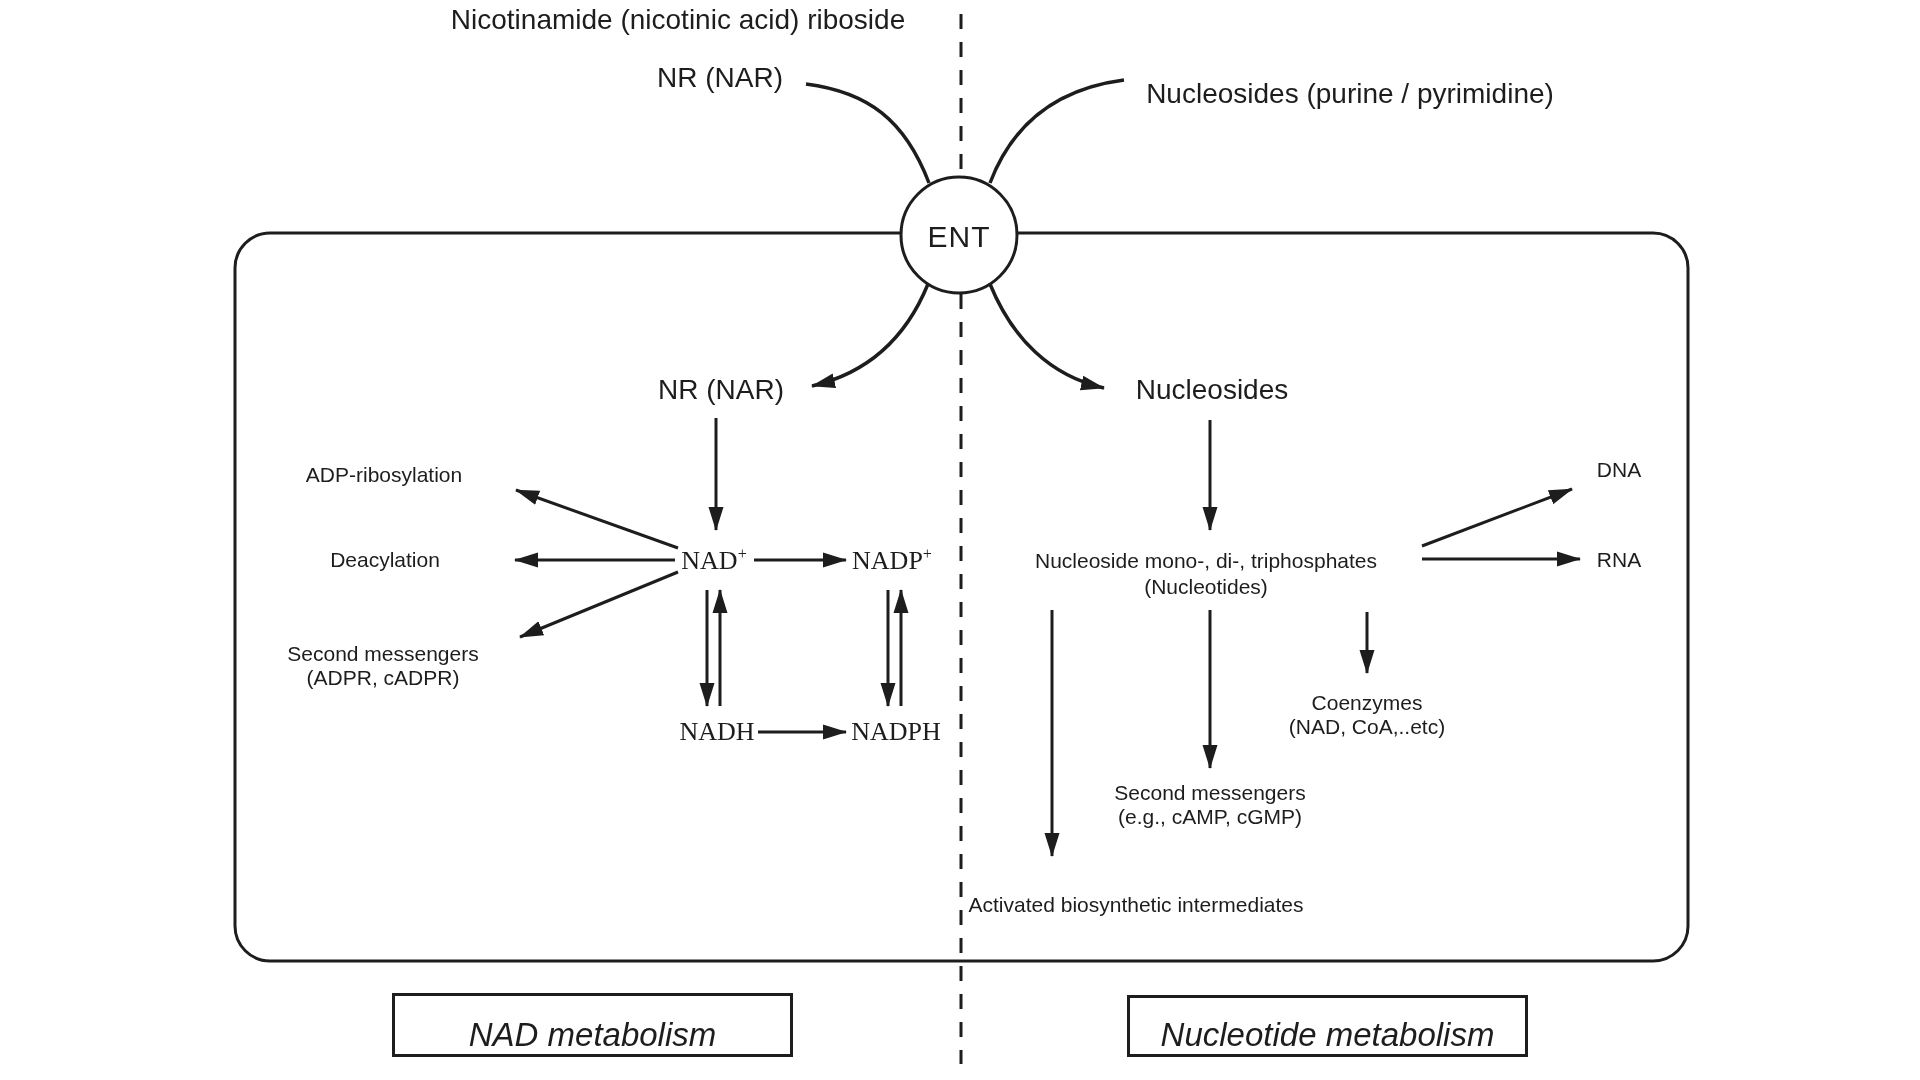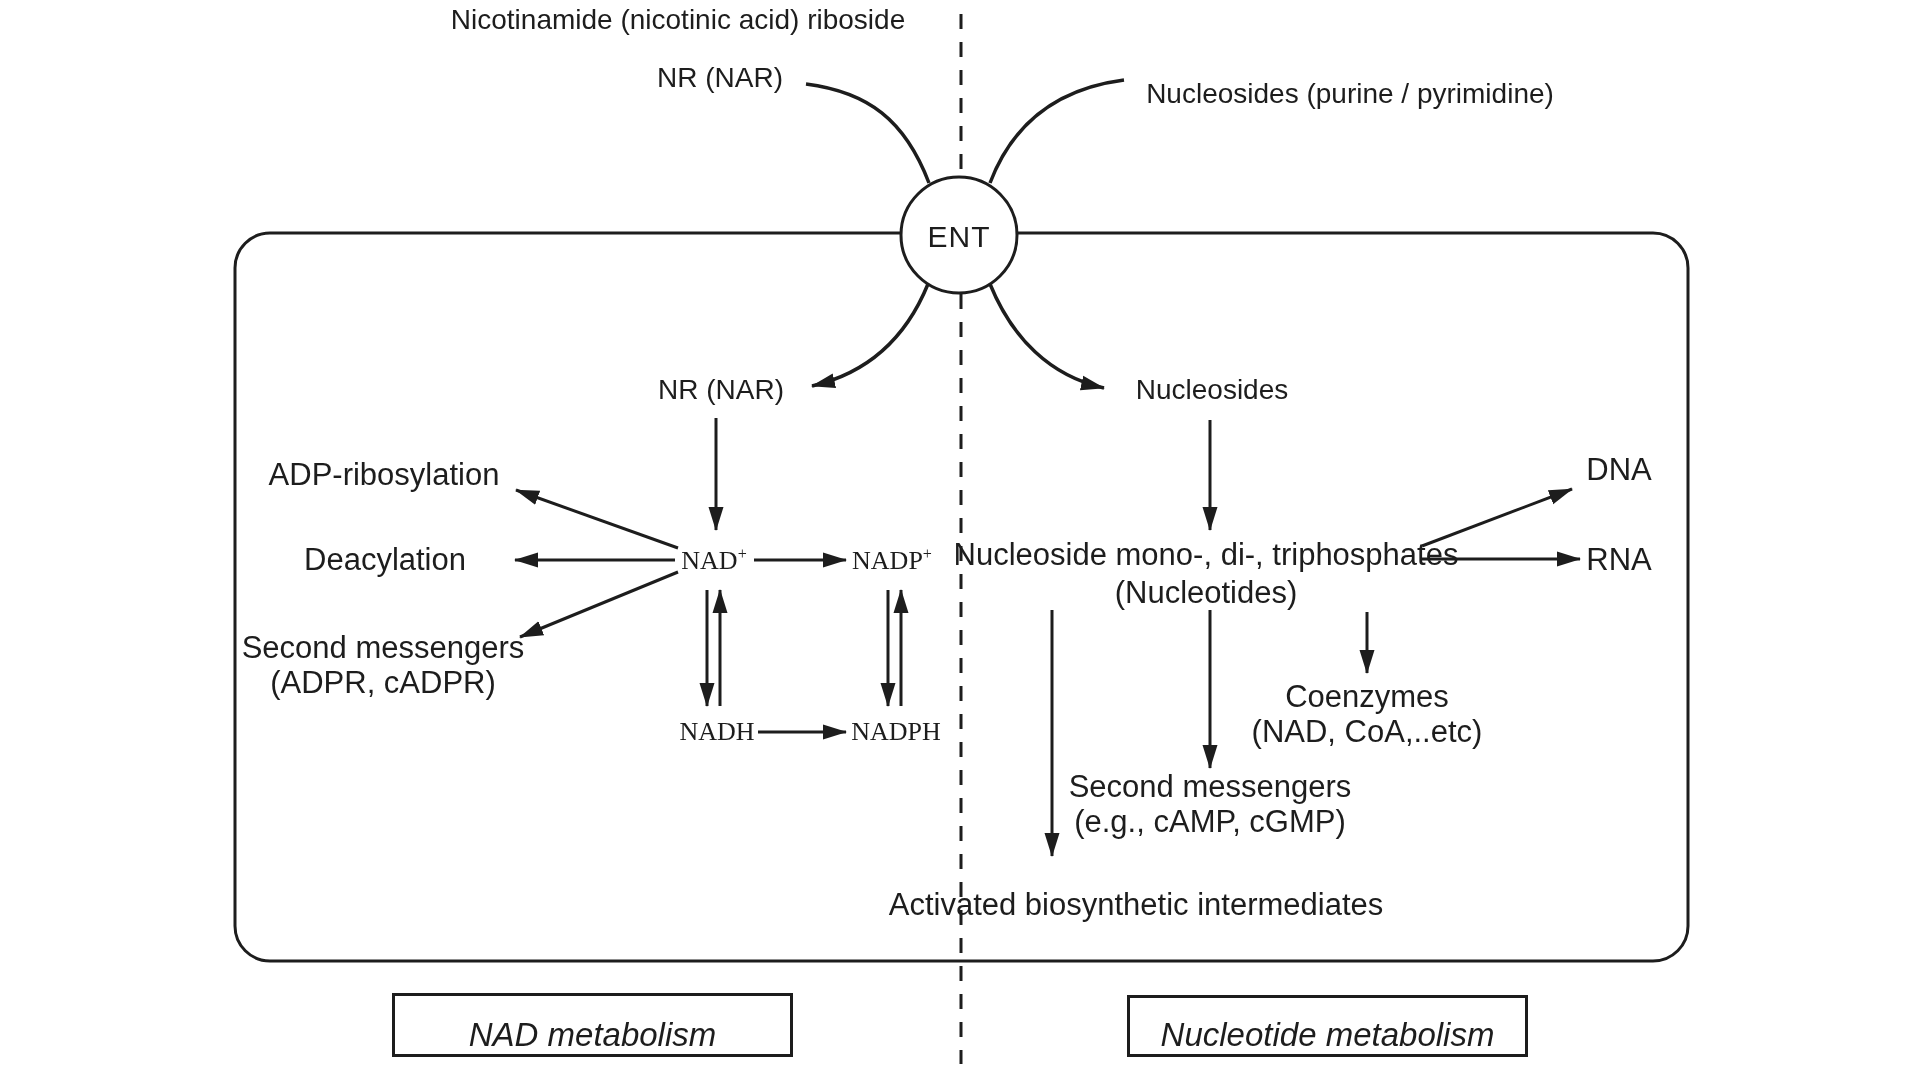--- a/index.html
+++ b/index.html
@@ -18,21 +18,21 @@
   .label {
     position: absolute;
     transform: translate(-50%, -50%);
     white-space: nowrap;
     text-align: center;
     line-height: 1.12;
     color: var(--ink);
   }
   .fs28 { font-size: 28px; }
   .fs26 { font-size: 26px; font-family: Liberation Serif, serif; }
-  .fs25 { font-size: 31px; }
+  .fs25 { font-size: 21px; }
   .ent { font-size: 30px; letter-spacing: 1px; }
   sup { font-size: 0.62em; }
   .section-box {
     position: absolute;
     border: 3px solid var(--ink);
     display: flex;
     align-items: flex-end;
     justify-content: center;
     font-style: italic;
     font-size: 33px;

